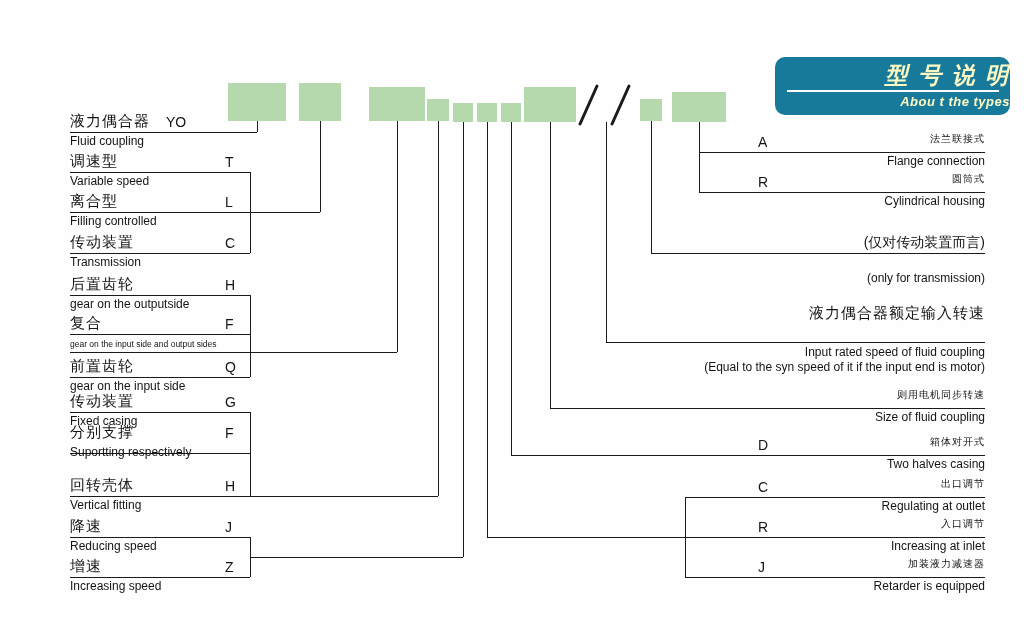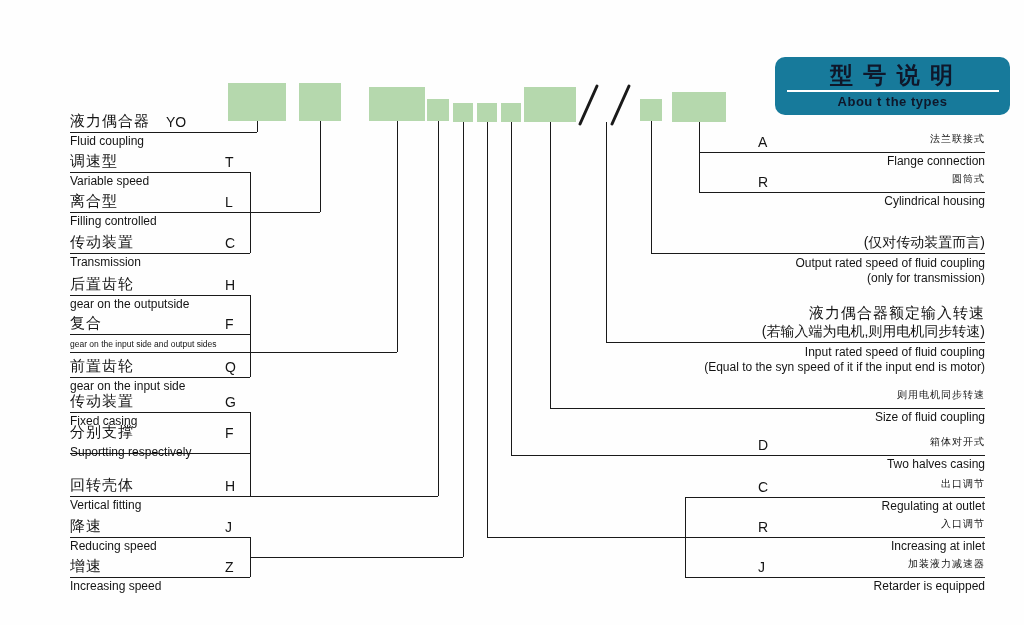--- a/index.html
+++ b/index.html
@@ -22,21 +22,21 @@
   .rrow .en{position:absolute;right:0;top:22px;font-size:12px;white-space:nowrap;}
   
   .rrow2{position:absolute;left:610px;width:375px;height:80px;}
   .rrow2 .cn1{position:absolute;right:0;top:0;font-size:15px;letter-spacing:1px;white-space:nowrap;}
   .rrow2 .cn2{position:absolute;right:0;top:19px;font-size:14px;white-space:nowrap;}
   .rrow2 .en1{position:absolute;right:0;top:41px;font-size:12px;white-space:nowrap;}
   .rrow2 .en2{position:absolute;right:0;top:56px;font-size:12px;white-space:nowrap;}
   
   .title-badge{
     position:absolute;left:775px;top:57px;width:235px;height:58px;
-    background:#177a9b;border-radius:10px;color:#0f172a;text-align:center;box-sizing:border-box;padding-top:5px;
+    background:#177a9b;border-radius:10px;color:#fef9c3;text-align:right;box-sizing:border-box;padding-top:5px;font-style:italic;
   }
   .title-cn{font-size:23px;font-weight:bold;letter-spacing:2px;line-height:26px;}
   .title-divider{width:212px;height:2px;background:#fff;margin:2px auto 2px;}
   .title-en{font-size:13px;font-weight:bold;letter-spacing:.5px;}
 </style>
 </head>
 <body>
 
 <div id="page">
 
@@ -176,26 +176,24 @@
     <span class="cn">法兰联接式</span>
     <span class="en">Flange connection</span>
   </div>
   <div class="rrow" style="top:172px">
     <span class="letter">R</span>
     <span class="cn">圆筒式</span>
     <span class="en">Cylindrical housing</span>
   </div>
   <div class="rrow2" style="top:215px">
     <span class="cn2">(仅对传动装置而言)</span>
-    <span class="en1">Output rated speed of fluid coupling</span>
     <span class="en2">(only for transmission)</span>
   </div>
   <div class="rrow2" style="top:304px">
     <span class="cn1">液力偶合器额定输入转速</span>
-    <span class="cn2">(若输入端为电机,则用电机同步转速)</span>
     <span class="en1">Input rated speed of fluid coupling</span>
     <span class="en2">(Equal to the syn speed of it if the input end is motor)</span>
   </div>
   <div class="rrow" style="top:388px">
     <span class="cn">则用电机同步转速</span>
     <span class="en">Size of fluid coupling</span>
   </div>
   <div class="rrow" style="top:435px">
     <span class="letter">D</span>
     <span class="cn">箱体对开式</span>

